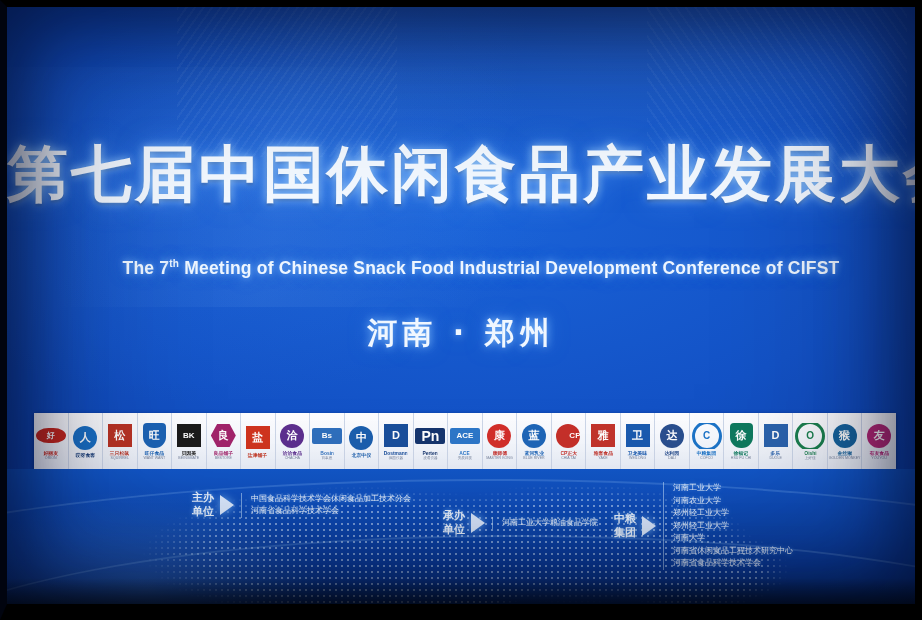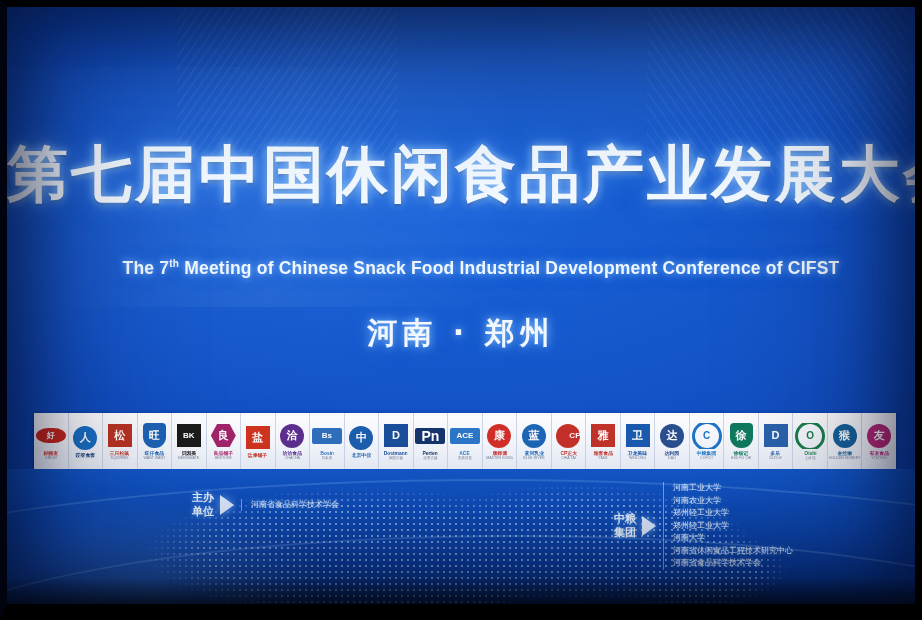--- a/index.html
+++ b/index.html
@@ -396,24 +396,32 @@
       <div id="map-dots"></div>
       <div class="swoosh" id="sw1"></div>
       <div class="swoosh" id="sw2"></div>
       <div class="swoosh" id="sw3"></div>
       <div id="glow-bl"></div>
 
       <div class="org-group" id="grp-host">
         <div class="org-label">主办单位</div>
         <div class="org-arrow"></div>
         <div class="org-lines">
+            <div class="org-line">中国食品科学技术学会休闲食品加工技术分会</div>
             <div class="org-line">河南省食品科学技术学会</div>
           </div>
       </div>
 
+      <div class="org-group" id="grp-organizer">
+        <div class="org-label">承办单位</div>
+        <div class="org-arrow"></div>
+        <div class="org-lines">
+            <div class="org-line">河南工业大学粮油食品学院</div>
+          </div>
+      </div>
 
       <div class="org-group" id="grp-co">
         <div class="org-label">中粮集团</div>
         <div class="org-arrow"></div>
         <div class="org-lines">
             <div class="org-line">河南工业大学</div>
             <div class="org-line">河南农业大学</div>
             <div class="org-line">郑州轻工业大学</div>
             <div class="org-line">郑州轻工业大学</div>
             <div class="org-line">河南大学</div>

